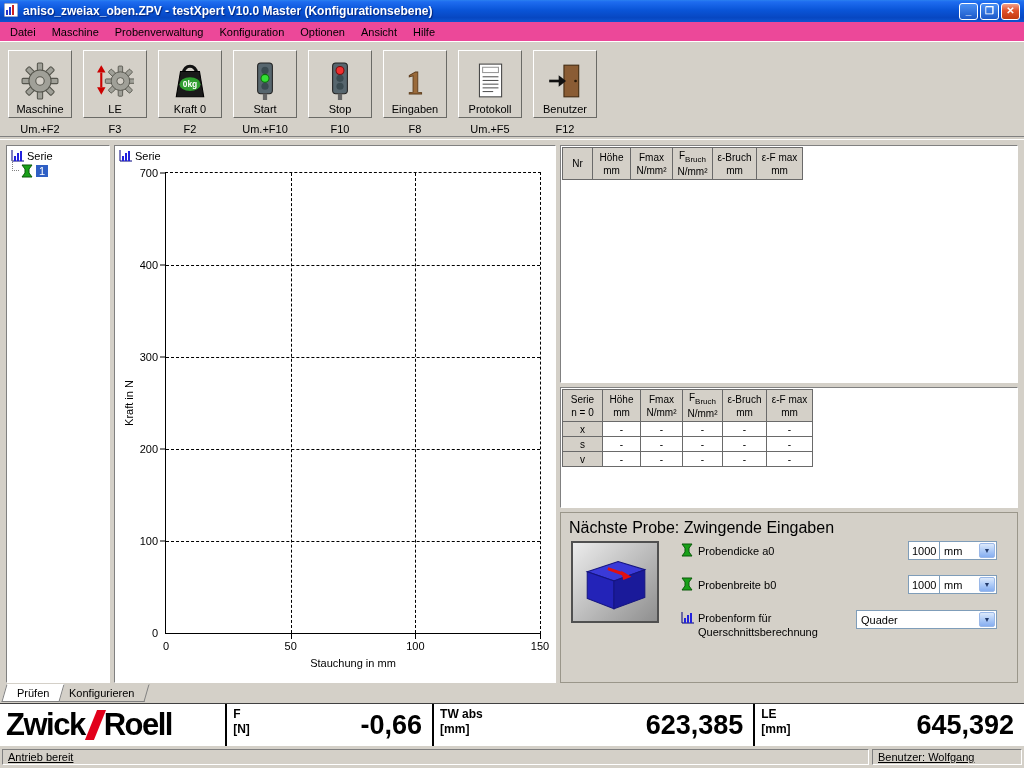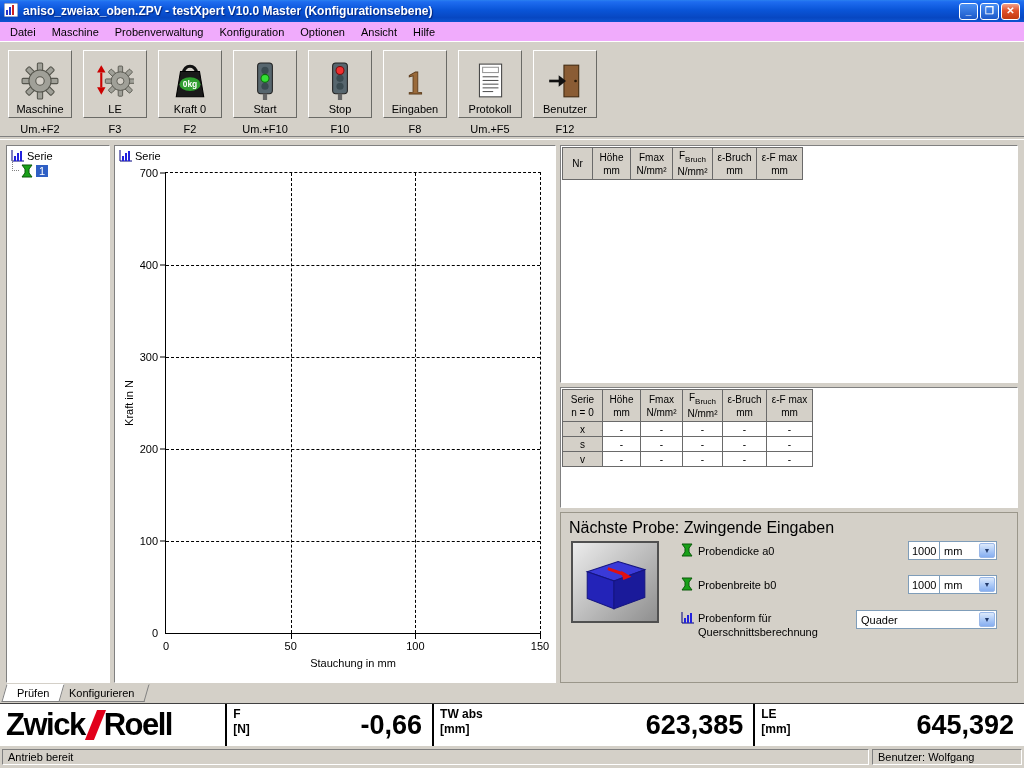--- a/index.html
+++ b/index.html
@@ -11,21 +11,21 @@
   .titlebar{position:absolute;left:0;top:0;width:1024px;height:22px;display:flex;align-items:center;padding:0 4px;
     background:linear-gradient(180deg,#2a80f0 0%,#1e6cf0 8%,#0a55d8 45%,#0747c2 80%,#0d54d0 100%);color:#fff;}
   .title-text{font-weight:bold;font-size:12px;margin-left:5px;flex:1;white-space:nowrap;text-shadow:1px 1px 1px #00227a;}
   .win-btns{display:flex;gap:2px;}
   .wbtn{width:19px;height:17px;border:1px solid #fff;border-radius:3px;display:flex;align-items:center;justify-content:center;
     color:#fff;font-size:10px;font-weight:bold;line-height:1;}
   .wbtn.minmax{background:linear-gradient(180deg,#4a90f4,#1c58c8);}
   .wbtn.close{background:linear-gradient(180deg,#f4a088,#e0502a 45%,#c23a10);}
 
   
-  .menubar{position:absolute;left:0;top:22px;width:1024px;height:20px;background:#f0abfc;border-bottom:1px solid #fff;
+  .menubar{position:absolute;left:0;top:22px;width:1024px;height:20px;background:#ec4899;border-bottom:1px solid #fff;
     display:flex;align-items:center;padding-left:2px;}
   .menu-item{padding:3px 8px;}
 
   
   .toolbar{position:absolute;left:0;top:43px;width:1024px;height:97px;display:flex;align-items:flex-start;padding:7px 0 0 8px;}
   .toolbar::after{content:"";position:absolute;left:0;bottom:0;width:100%;height:2px;border-top:1px solid #808080;border-bottom:1px solid #fff;}
   .tb-group{width:64px;margin-right:11px;text-align:center;}
   .tbtn{width:64px;height:68px;background:#d4d0c8;border:1px solid;border-color:#fff #6a6a66 #6a6a66 #fff;
     display:flex;flex-direction:column;align-items:center;justify-content:flex-end;padding-bottom:2px;
     font:11px "Liberation Sans",sans-serif;cursor:default;}
@@ -92,21 +92,21 @@
   .brand-txt{font-size:31px;font-weight:bold;letter-spacing:-1.5px;}
   .brand-slash{width:9px;height:30px;background:#e2001a;transform:skewX(-22deg);margin:0 4px 0 6px;}
   .readout{position:relative;border-left:2px solid #000;height:100%;}
   .readout .lab{position:absolute;left:6px;top:3px;font-weight:bold;font-size:12px;line-height:1.25;}
   .readout .lab .u{font-weight:bold;}
   .readout .val{position:absolute;right:10px;top:50%;transform:translateY(-50%);font-size:27px;font-weight:bold;letter-spacing:0;}
   .r1{width:217px;}.r2{width:337px;}.r3{width:284px;}
 
   
   .footer{position:absolute;left:0;top:746px;width:1024px;height:22px;background:#d4d0c8;display:flex;gap:3px;padding:3px 2px 3px 2px;}
-  .status-cell{border:1px solid;border-color:#808080 #fff #fff #808080;padding:0 5px;height:16px;line-height:15px;}
+  .status-cell{border:1px solid;border-color:#808080 #fff #fff #808080;padding:0 5px;height:16px;line-height:15px;text-decoration:underline;}
   .status-left{flex:1;}
   .status-right{width:150px;}
 </style>
 </head>
 <body>
 
 <div id="screen">
 
   <div class="titlebar">
     <span>

